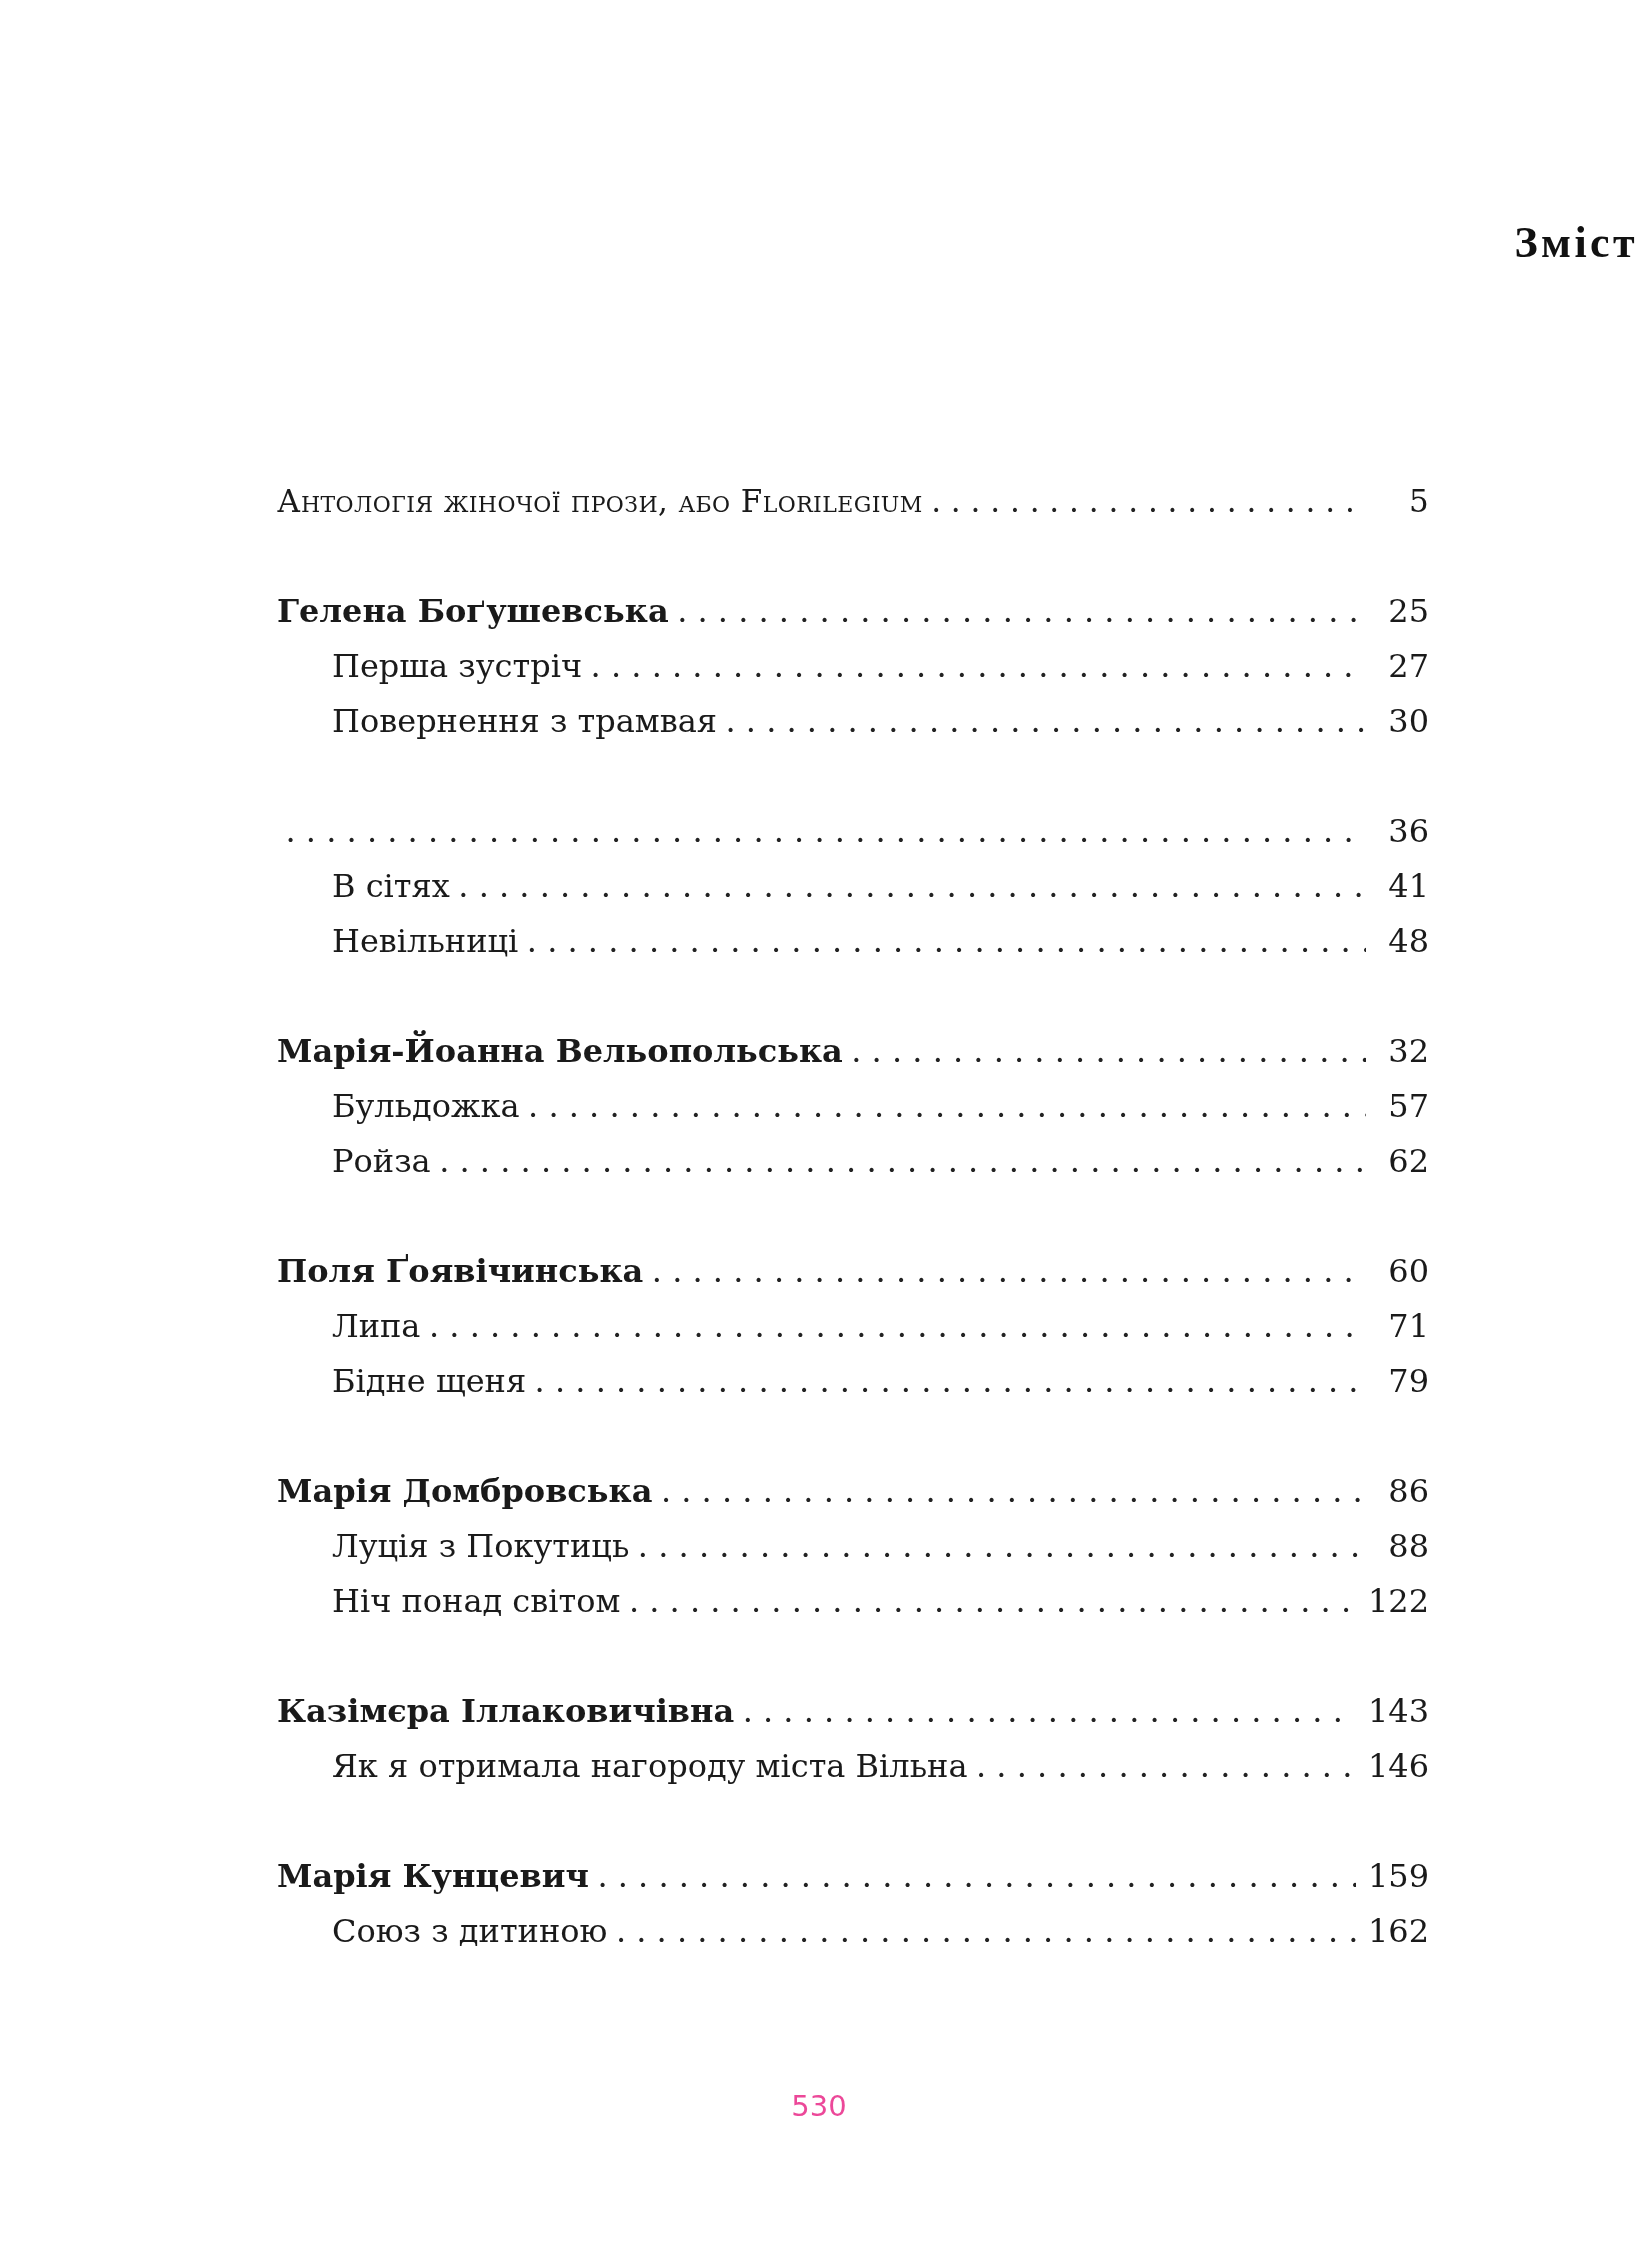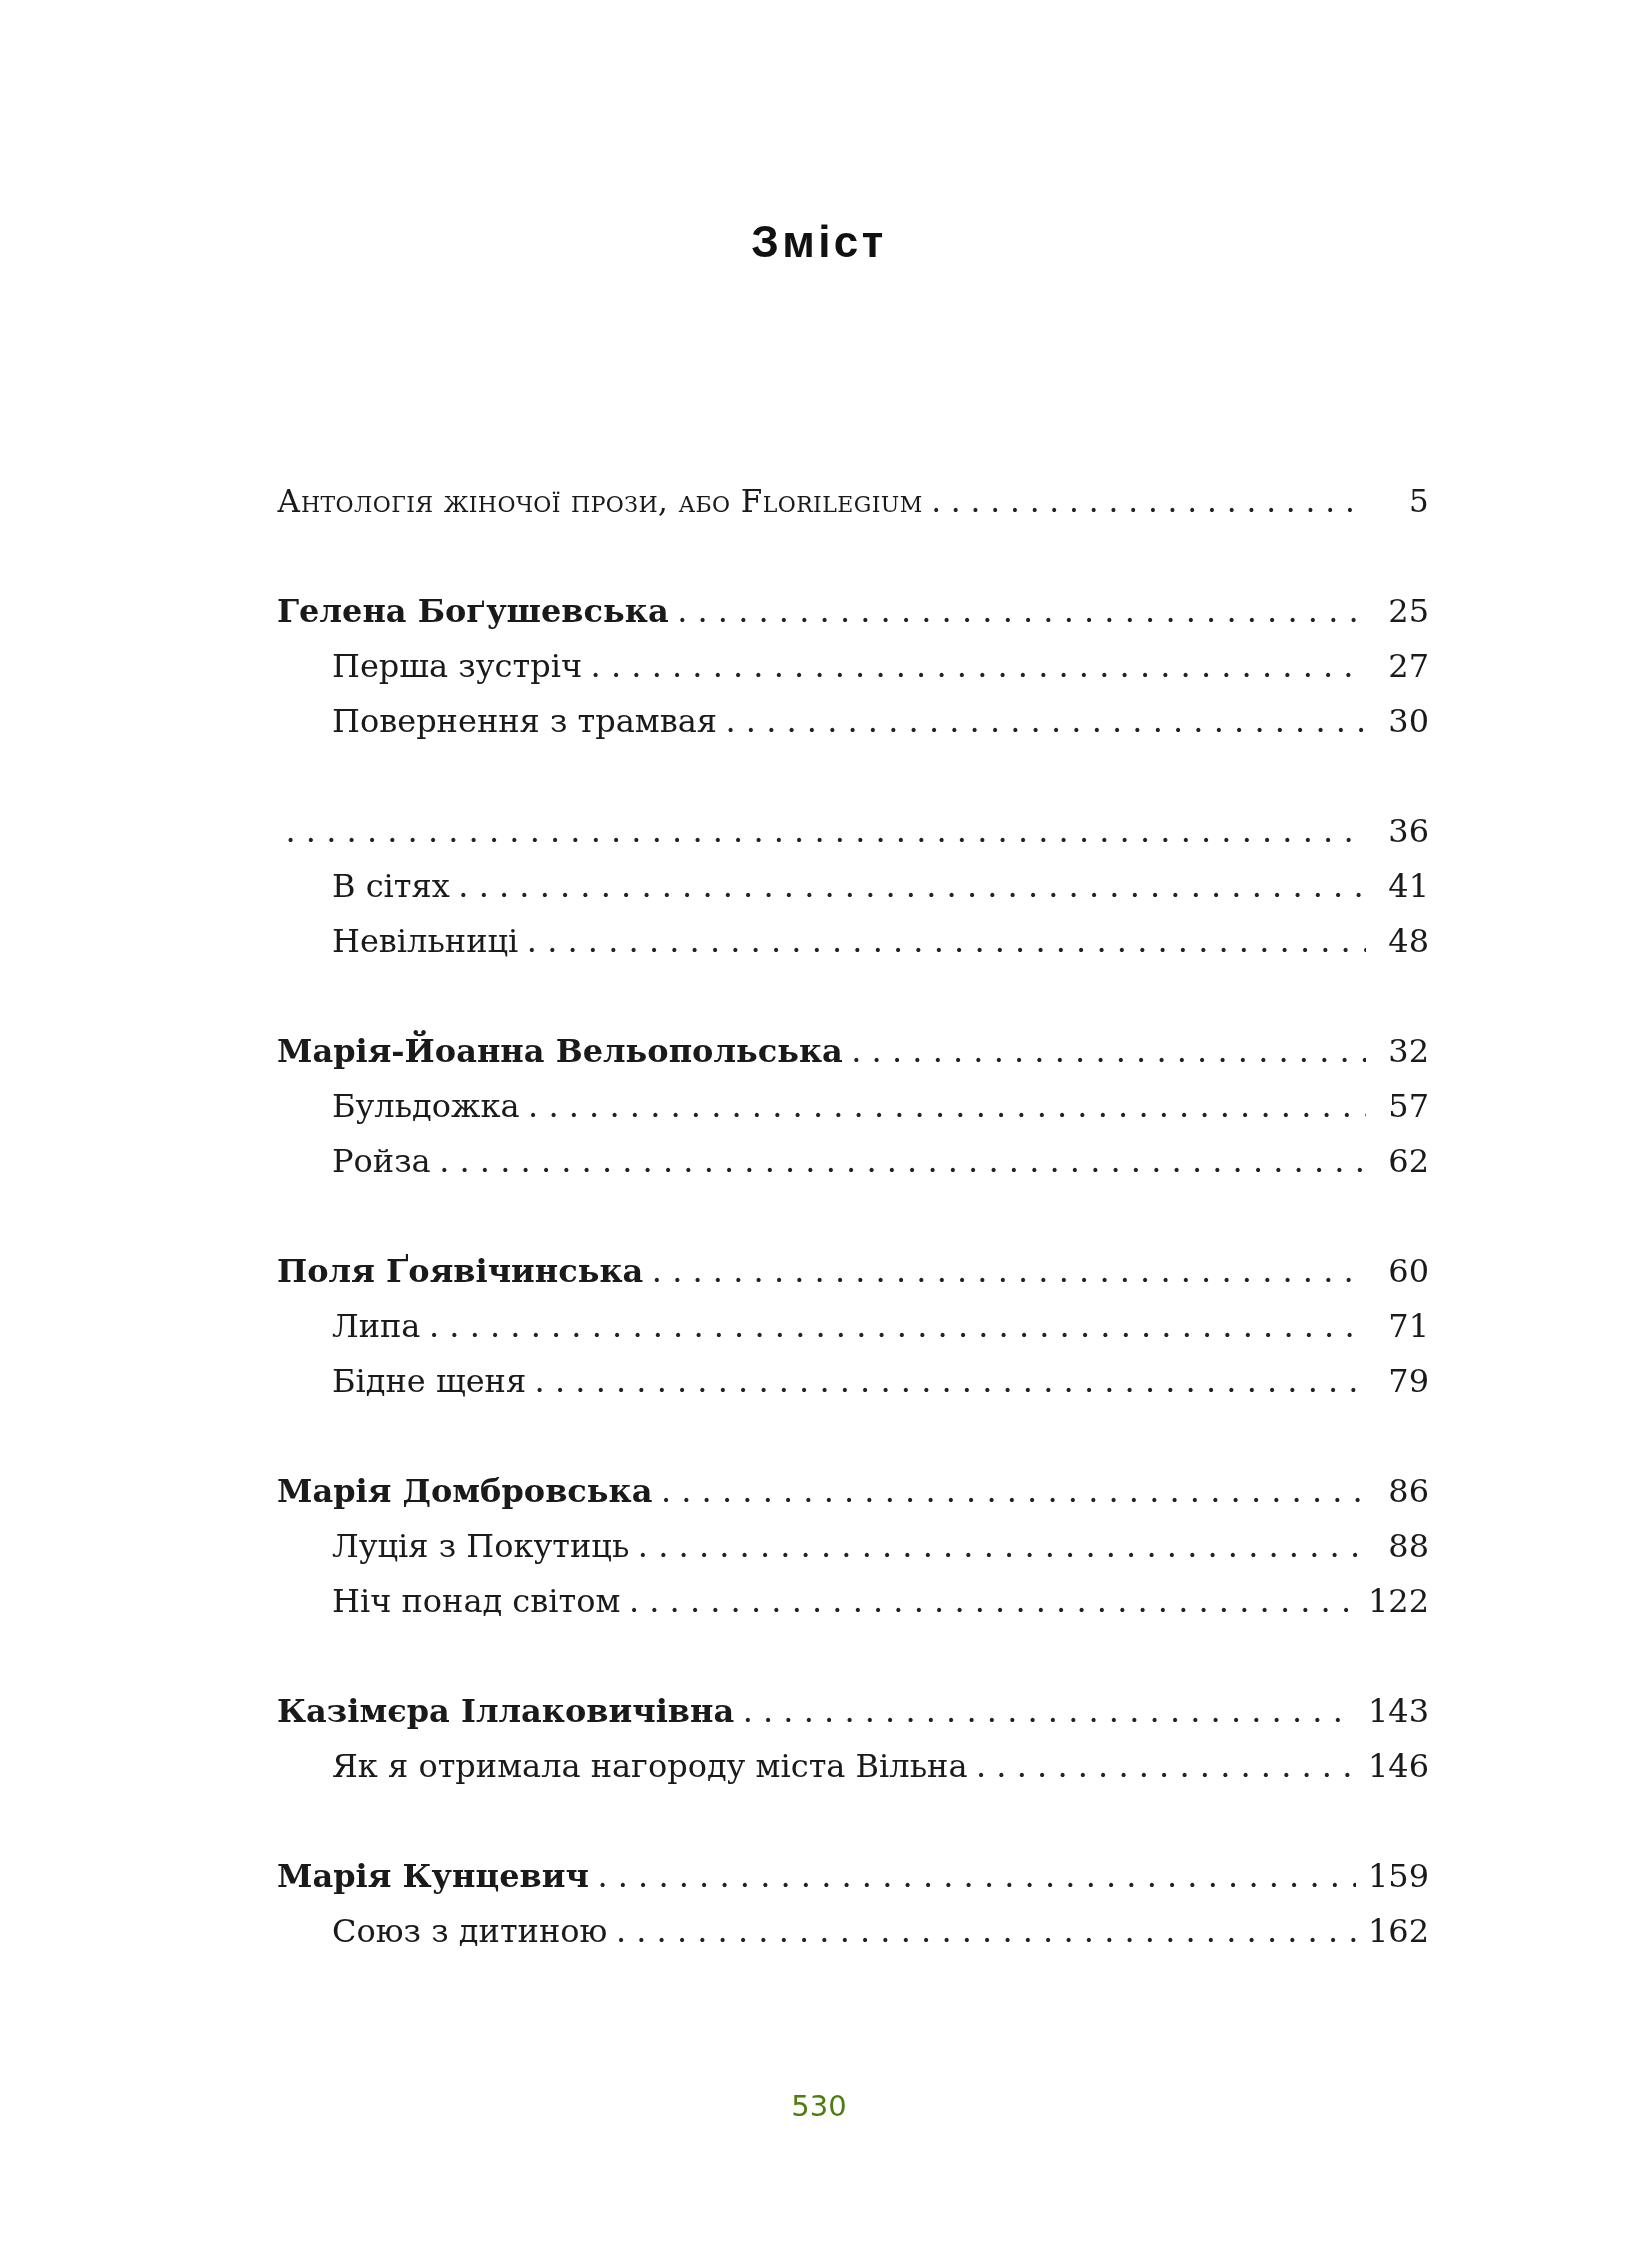--- a/index.html
+++ b/index.html
@@ -13,22 +13,22 @@
     position: relative;
     overflow: hidden;
     color: #1a1a1a;
     font-family: "DejaVu Serif", "Liberation Serif", serif;
   }
   .page-title {
     position: absolute;
     top: 189px;
     left: 0;
     width: 1638px;
-    text-align: center;
-    font-family: Liberation Sans, sans-serif;
+    text-align: right;
+    font-family: Liberation Serif, serif;
     font-weight: bold;
     font-size: 44px;
     letter-spacing: 3.4px;
     color: #111;
     margin-top: 28px;
   }
   .toc {
     position: absolute;
     left: 277px;
     top: 474px;
@@ -83,21 +83,21 @@
     height: 55px;
   }
   .page-number {
     position: absolute;
     top: 2089px;
     left: 0;
     width: 1638px;
     text-align: center;
     font-family: "DejaVu Sans", "Liberation Sans", sans-serif;
     font-size: 29px;
-    color: #4d7c0f;
+    color: #ec4899;
   }
 </style>
 </head>
 <body>
 
 <h1 class="page-title">Зміст</h1>
 
 <div class="toc">
 
   <div class="toc-row intro">

